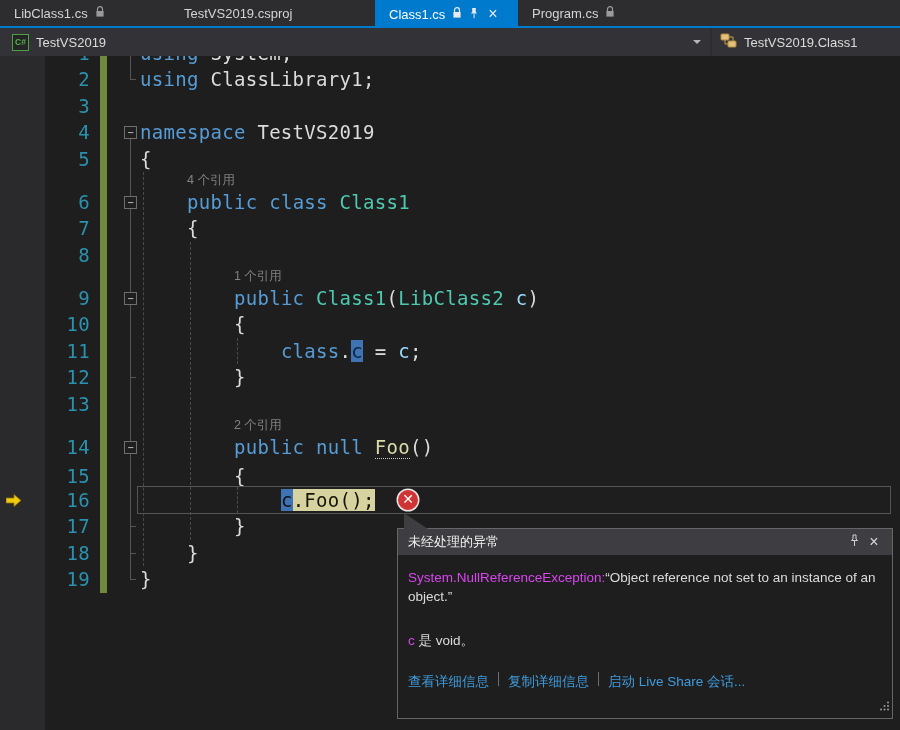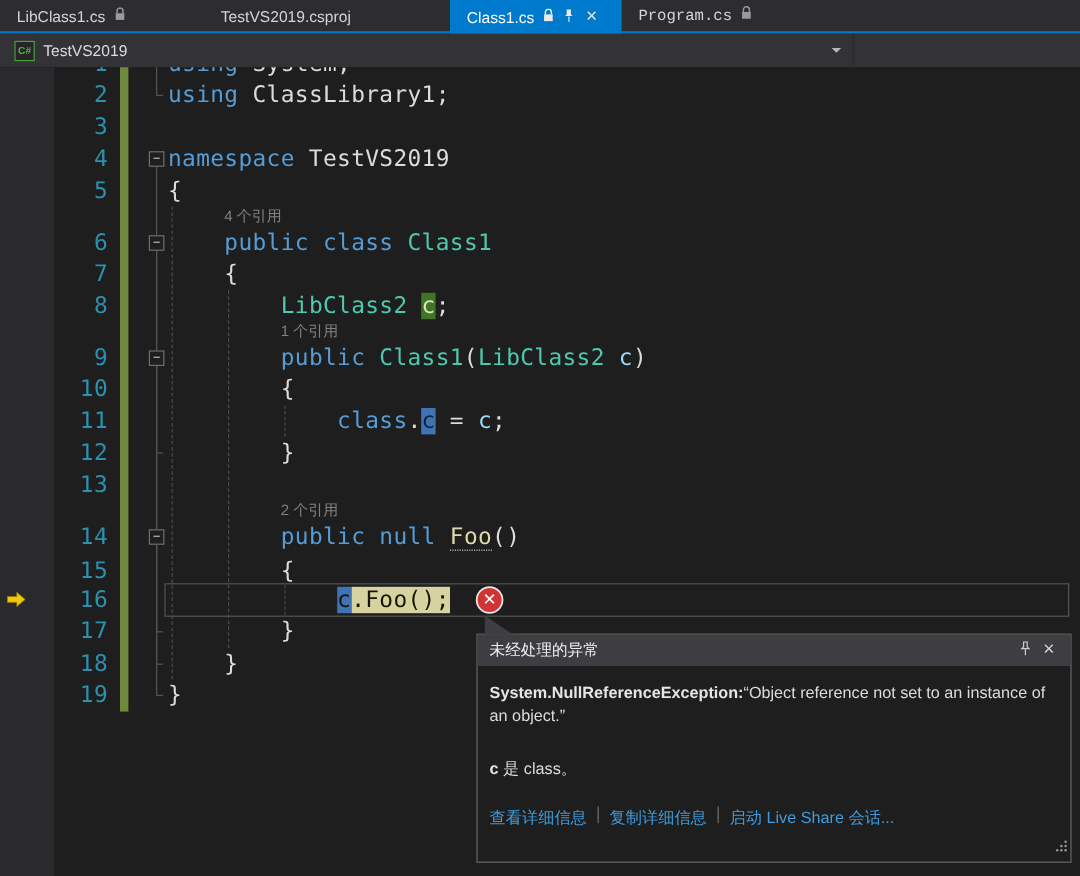--- a/index.html
+++ b/index.html
@@ -61,21 +61,21 @@
   .callout{position:absolute;left:404px;top:513px;width:0;height:0;z-index:6;
            border-bottom:16px solid #3e3e42;border-right:24px solid transparent;}
   .popup{position:absolute;left:397px;top:528px;width:496px;height:191px;background:#1e1e1e;
          border:1px solid #666;box-sizing:border-box;z-index:5;}
   .pp-h{height:26px;background:#3e3e42;display:flex;align-items:center;
         padding:0 8px 0 10px;color:#f0f0f0;font-size:13px;}
   .pp-title{flex:1;}
   .pp-pin{width:20px;text-align:center;}
   .pp-x{width:20px;text-align:center;color:#d8d8d8;font-size:16px;line-height:16px;}
   .pp-b{padding:13px 11px 0 10px;color:#dcdcdc;font-size:13.5px;line-height:19px;}
-  .exc-bold{font-weight:bold;color:#e5e5e5;}
+  .exc-bold{font-weight:normal;color:#d946ef;}
   .cnull{margin-top:25px;}
   .links{margin-top:22px;display:flex;align-items:flex-start;gap:9px;color:#3f9bdc;}
   .links a{color:#3f9bdc;text-decoration:none;}
   .sep{width:1px;height:14px;background:#6f6f6f;}
   .settings{margin-top:8px;display:flex;align-items:center;gap:7px;color:#e8e8e8;}
   .tri{width:0;height:0;border-left:5px solid #cfcfcf;border-top:4.5px solid transparent;
        border-bottom:4.5px solid transparent;}
   .grip{position:absolute;right:2px;bottom:2px;}
 </style>
 </head>
@@ -99,35 +99,45 @@
         <span><svg width="10" height="12" viewBox="0 0 10 12">
             <path d="M2.5 5 V3.2 a2.5 2.5 0 0 1 5 0 V5" fill="none" stroke="#eaeaea" stroke-width="1.2"></path>
             <rect x="1.4" y="5" width="7.2" height="5.6" fill="#eaeaea"></rect>
           </svg></span>
         <span><svg width="10" height="12" viewBox="0 0 10 12">
             <path d="M3.2 1 h3.6 v4 l1.4 1.4 H1.8 L3.2 5 z" fill="#eaeaea"></path>
             <rect x="4.6" y="6.8" width="1" height="4.4" fill="#eaeaea"></rect>
           </svg></span>
         <span class="tclose">×</span>
       </div>
-      <div class="tab" style="left: 518px; width: 132px; font-family: Liberation Mono, monospace;">
+      <div class="tab" style="left: 518px; width: 132px;">
         <span>Program.cs</span>
         <span><svg width="10" height="12" viewBox="0 0 10 12">
             <path d="M2.5 5 V3.2 a2.5 2.5 0 0 1 5 0 V5" fill="none" stroke="#9a9a9a" stroke-width="1.2"></path>
             <rect x="1.4" y="5" width="7.2" height="5.6" fill="#9a9a9a"></rect>
           </svg></span>
       </div>
     </div>
 </div>
 
 <div class="navbar">
   <div class="nav-sec nav-left">
     <span class="csicon">C#</span>
     <span>TestVS2019</span>
     <span class="nav-chevron"></span>
+  </div>
+  <div class="nav-sec nav-right">
+    <span>
+      <svg width="17" height="15" viewBox="0 0 17 15">
+        <rect x="1" y="1" width="8" height="6" rx="1" fill="#e4c07c" stroke="#b08a3e"></rect>
+        <rect x="8" y="8" width="8" height="6" rx="1" fill="#e4c07c" stroke="#b08a3e"></rect>
+        <path d="M5 7 v4 h3 M13 8 v-4 h-4" fill="none" stroke="#caa050"></path>
+      </svg>
+    </span>
+    <span>TestVS2019.Class1</span>
   </div>
 </div>
 
 <div class="editor">
   <div class="gmargin"></div>
   <div id="content">
       <div class="changebar" style="top: 0px; height: 553px;"></div>
       <div class="guide" style="left: 143px; top: 132.5px; height: 394px;"></div>
       <div class="guide" style="left: 189.96px; top: 202px; height: 298px;"></div>
       <div class="guide" style="left: 236.92px; top: 298px; height: 26.5px;"></div>
@@ -168,21 +178,20 @@
         <span class="num">6</span>
         <span class="cbox" style="top: 7px;">−</span>
         <span class="code"><span class="tok-pl">    </span><span class="tok-kw">public</span><span class="tok-pl"> </span><span class="tok-kw">class</span><span class="tok-pl"> </span><span class="tok-ty">Class1</span></span>
       </div>
       <div class="row" style="top: 175.5px;">
         <span class="num">7</span>
         <span class="code"><span class="tok-pl">    {</span></span>
       </div>
       <div class="row" style="top: 202px;">
         <span class="num">8</span>
-        <span class="code"><span class="tok-pl">        </span><span class="tok-ty">LibClass2</span><span class="tok-pl"> </span><span class="tok-hlg">c</span><span class="tok-pl">;</span></span>
       </div>
       <div class="lens" style="left: 233.92px; top: 228.5px;">1 个引用</div>
       <div class="row" style="top: 245px;">
         <span class="num">9</span>
         <span class="cbox" style="top: 7px;">−</span>
         <span class="code"><span class="tok-pl">        </span><span class="tok-kw">public</span><span class="tok-pl"> </span><span class="tok-ty">Class1</span><span class="tok-pl">(</span><span class="tok-ty">LibClass2</span><span class="tok-pl"> </span><span class="tok-id">c</span><span class="tok-pl">)</span></span>
       </div>
       <div class="row" style="top: 271.5px;">
         <span class="num">10</span>
         <span class="code"><span class="tok-pl">        {</span></span>
@@ -244,21 +253,21 @@
         <line x1="5.5" y1="7" x2="5.5" y2="12" stroke="#cfcfcf"></line>
       </svg>
     </span>
     <span class="pp-x">×</span>
   </div>
   <div class="pp-b">
     <div>
       <span class="exc-bold">System.NullReferenceException:</span><span>“Object reference not set to an instance of an object.”</span>
     </div>
     <div class="cnull">
-      <span class="exc-bold">c</span><span> 是 class。</span>
+      <span class="exc-bold">c</span><span> 是 void。</span>
     </div>
     <div class="links">
       <a href="#">查看详细信息</a>
       <span class="sep"></span>
       <a href="#">复制详细信息</a>
       <span class="sep"></span>
       <a href="#">启动 Live Share 会话...</a>
     </div>
   </div>
   <span class="grip">

